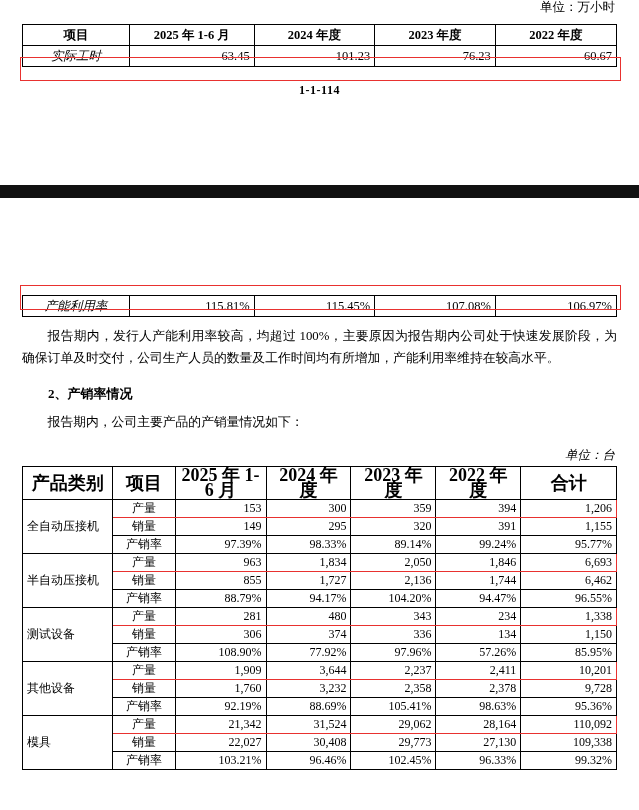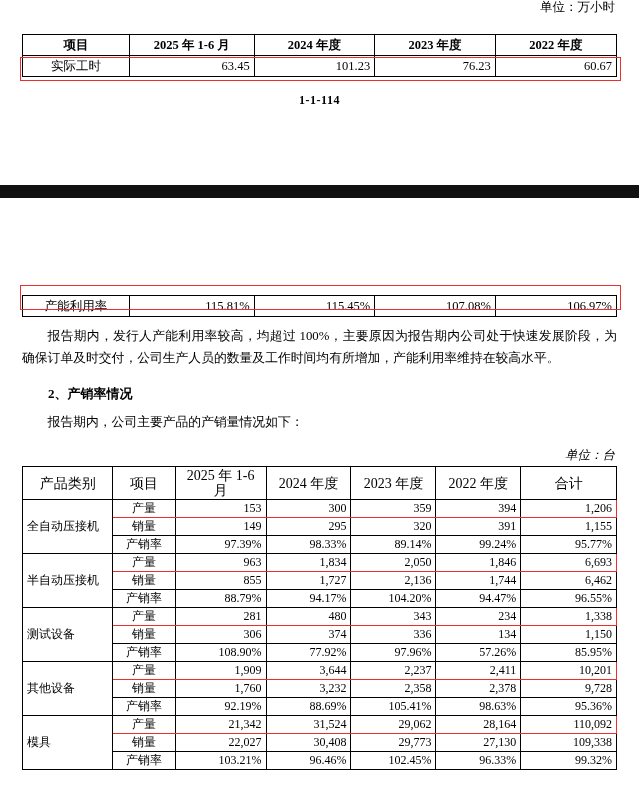--- a/index.html
+++ b/index.html
@@ -21,39 +21,40 @@
     height: 810px;
   }
   .sec-top {
     padding: 0 22px;
     box-sizing: border-box;
   }
   .unit-line {
     text-align: right;
     font-size: 12.5px;
     padding-right: 2px;
-    margin-bottom: 20px;
+    margin-bottom: 10px;
     line-height: 14px;
   }
   table.grid {
     border-collapse: collapse;
     width: 100%;
     font-size: 12.5px;
   }
   table.grid th, table.grid td {
     border: 1px solid #000;
     padding: 2px 4px;
     line-height: 16px;
   }
   table.grid th {
     text-align: center;
     font-weight: bold;
   }
   td.lbl {
     text-align: center;
+    font-style: italic;
   }
   td.num {
     text-align: right;
   }
   .pagenum {
     text-align: center;
     font-size: 12px;
     margin-top: 16px;
     letter-spacing: 0.5px;
     font-weight: bold;
@@ -100,22 +101,22 @@
     font-size: 12px;
     table-layout: fixed;
   }
   table.prod th, table.prod td {
     border: 1px solid #000;
     padding: 1px 4px;
     line-height: 15px;
   }
   table.prod th {
     text-align: center;
-    font-weight: normal;
-    font-size: 14px;
+    font-weight: bold;
+    font-size: 18px;
   }
   table.prod td.cat {
     text-align: left;
     vertical-align: middle;
     margin-left: 20px;
   }
   table.prod td.item {
     text-align: center;
   }
   table.prod td.v {

